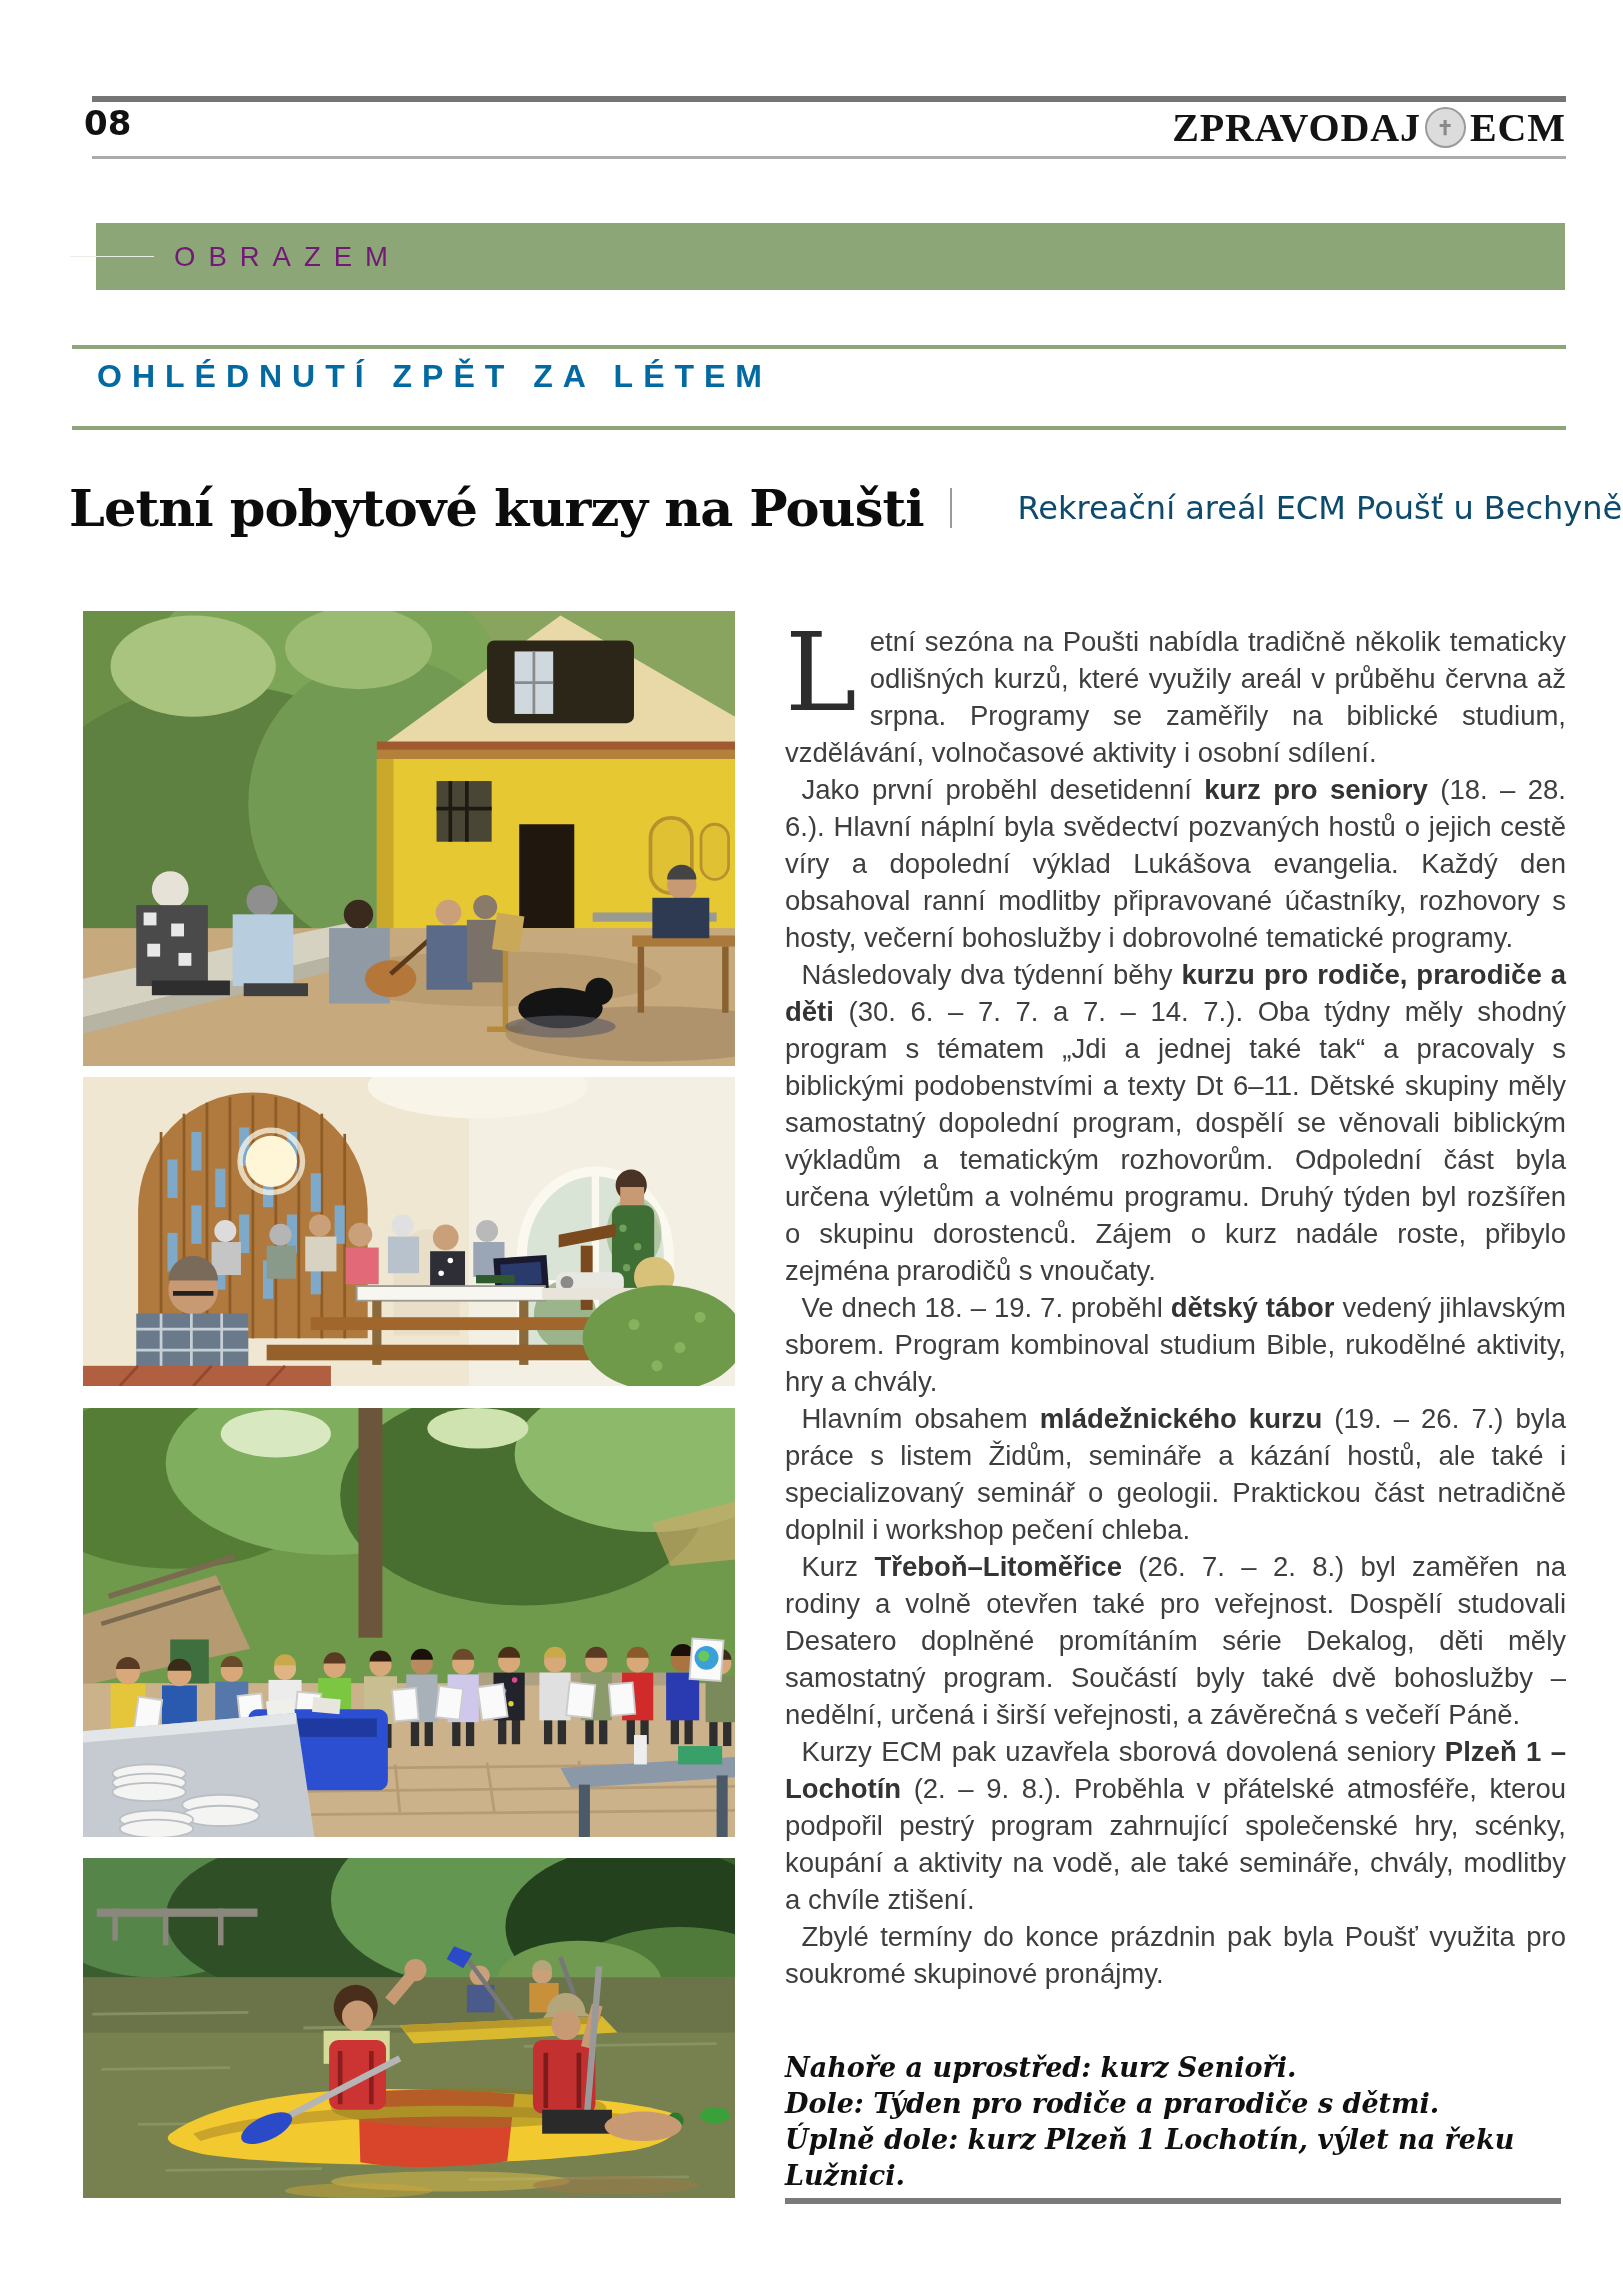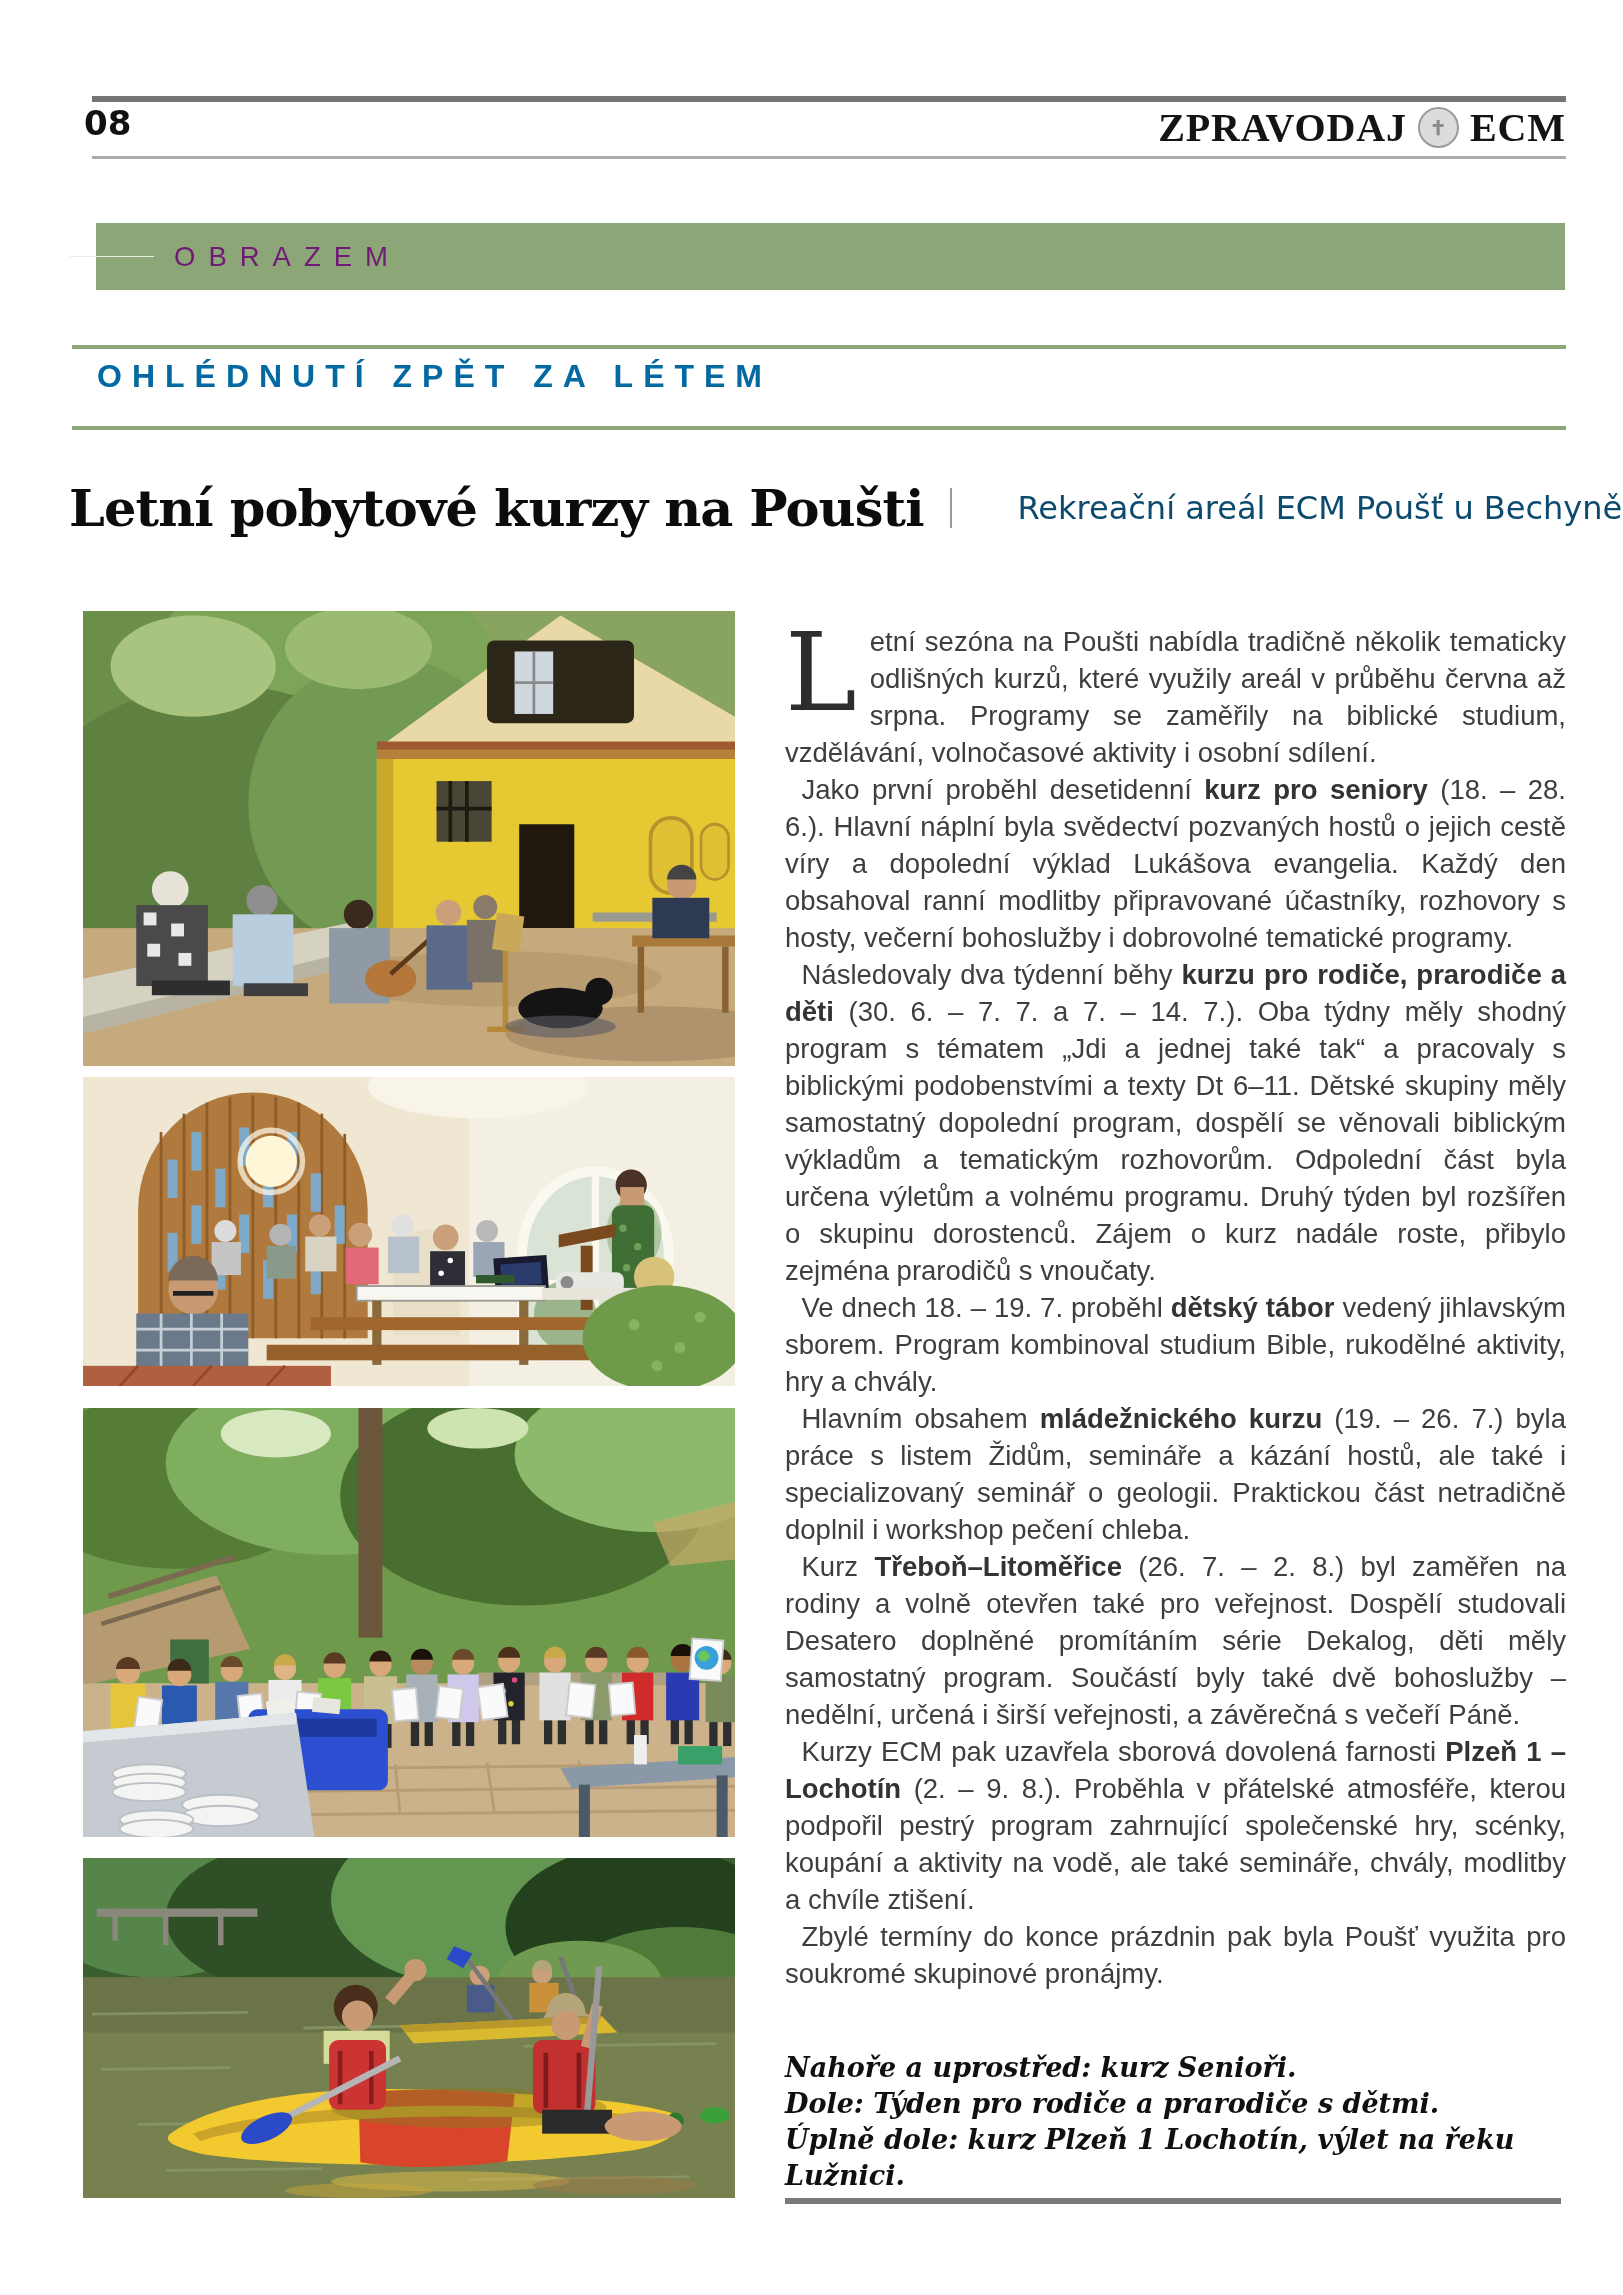--- a/index.html
+++ b/index.html
@@ -5,21 +5,21 @@
   html,body{margin:0;padding:0;background:#ffffff;}
   .page{position:relative;width:1624px;height:2296px;background:#ffffff;overflow:hidden;
         font-family:"Liberation Sans",sans-serif;border-radius:29px;}
 
   
   .rule{position:absolute;background:#7d7d7d;}
   .rule-top{left:92px;top:96px;width:1474px;height:5.5px;background:#757575;}
   .rule-top2{left:92px;top:156px;width:1474px;height:2.8px;background:#ababab;}
   .page-number{position:absolute;left:84px;top:103px;font-family:"DejaVu Sans",sans-serif;
         font-weight:700;font-size:34px;color:#111;}
-  .masthead{position:absolute;right:58px;top:104px;display:flex;align-items:center;gap:11px;
+  .masthead{position:absolute;right:58px;top:104px;display:flex;align-items:center;gap:4px;
         font-family:"Liberation Serif",serif;font-weight:700;font-size:40px;color:#141414;letter-spacing:0.9px;}
   .seal{width:37px;height:37px;border-radius:50%;border:2.8px solid #9a9a9a;background:#dcdcdc;
         display:flex;align-items:center;justify-content:center;color:#8a8a8a;font-size:20px;font-family:"DejaVu Serif",serif;}
 
   
   .kicker-bar{position:absolute;left:96px;top:223px;width:1469px;height:67px;display:flex;align-items:center;}
   .kicker-dash{width:84px;height:1.8px;background:#e9ede4;margin-left:-26px;}
   .kicker-label{margin-left:20px;color:#701a75;font-size:27.5px;letter-spacing:13px;font-weight:400;}
 
   
@@ -466,21 +466,21 @@
     </svg>
   </div>
 
   <div class="article-body" id="article-body">
       <p class="para first"><span class="dropcap">L</span><span>etní sezóna na Poušti nabídla tradičně několik tematicky odlišných kurzů, které využily areál v průběhu června až srpna. Programy se zaměřily na biblické studium, vzdělávání, volnočasové aktivity i osobní sdílení.</span></p>
       <p class="para indent"><span>Jako první proběhl desetidenní </span><b>kurz pro seniory</b><span> (18. – 28. 6.). Hlavní náplní byla svědectví pozvaných hostů o jejich cestě víry a dopolední výklad Lukášova evangelia. Každý den obsahoval ranní modlitby připravované účastníky, rozhovory s hosty, večerní bohoslužby i dobrovolné tematické programy.</span></p>
       <p class="para indent"><span>Následovaly dva týdenní běhy </span><b>kurzu pro rodiče, prarodiče a děti</b><span> (30. 6. – 7. 7. a 7. – 14. 7.). Oba týdny měly shodný program s tématem „Jdi a jednej také tak“ a pracovaly s biblickými podobenstvími a texty Dt 6–11. Dětské skupiny měly samostatný dopolední program, dospělí se věnovali biblickým výkladům a tematickým rozhovorům. Odpolední část byla určena výletům a volnému programu. Druhý týden byl rozšířen o skupinu dorostenců. Zájem o kurz nadále roste, přibylo zejména prarodičů s vnoučaty.</span></p>
       <p class="para indent"><span>Ve dnech 18. – 19. 7. proběhl </span><b>dětský tábor</b><span> vedený jihlavským sborem. Program kombinoval studium Bible, rukodělné aktivity, hry a chvály.</span></p>
       <p class="para indent"><span>Hlavním obsahem </span><b>mládežnického kurzu</b><span> (19. – 26. 7.) byla práce s listem Židům, semináře a kázání hostů, ale také i specializovaný seminář o geologii. Praktickou část netradičně doplnil i workshop pečení chleba.</span></p>
       <p class="para indent"><span>Kurz </span><b>Třeboň–Litoměřice</b><span> (26. 7. – 2. 8.) byl zaměřen na rodiny a volně otevřen také pro veřejnost. Dospělí studovali Desatero doplněné promítáním série Dekalog, děti měly samostatný program. Součástí byly také dvě bohoslužby – nedělní, určená i širší veřejnosti, a závěrečná s večeří Páně.</span></p>
-      <p class="para indent"><span>Kurzy ECM pak uzavřela sborová dovolená farnosti </span><b>Plzeň 1 – Lochotín</b><span> (2. – 9. 8.). Proběhla v přátelské atmosféře, kterou podpořil pestrý program zahrnující společenské hry, scénky, koupání a aktivity na vodě, ale také semináře, chvály, modlitby a chvíle ztišení.</span></p>
+      <p class="para indent"><span>Kurzy ECM pak uzavřela sborová dovolená seniory </span><b>Plzeň 1 – Lochotín</b><span> (2. – 9. 8.). Proběhla v přátelské atmosféře, kterou podpořil pestrý program zahrnující společenské hry, scénky, koupání a aktivity na vodě, ale také semináře, chvály, modlitby a chvíle ztišení.</span></p>
       <p class="para indent"><span>Zbylé termíny do konce prázdnin pak byla Poušť využita pro soukromé skupinové pronájmy.</span></p>
     </div>
 
   <div class="caption-block" id="caption-block">
       <div>Nahoře a uprostřed: kurz Senioři.</div>
       <div>Dole: Týden pro rodiče a prarodiče s dětmi.</div>
       <div>Úplně dole: kurz Plzeň 1 Lochotín, výlet na řeku Lužnici.</div>
     </div>
   <div class="rule rule-end"></div>
 

